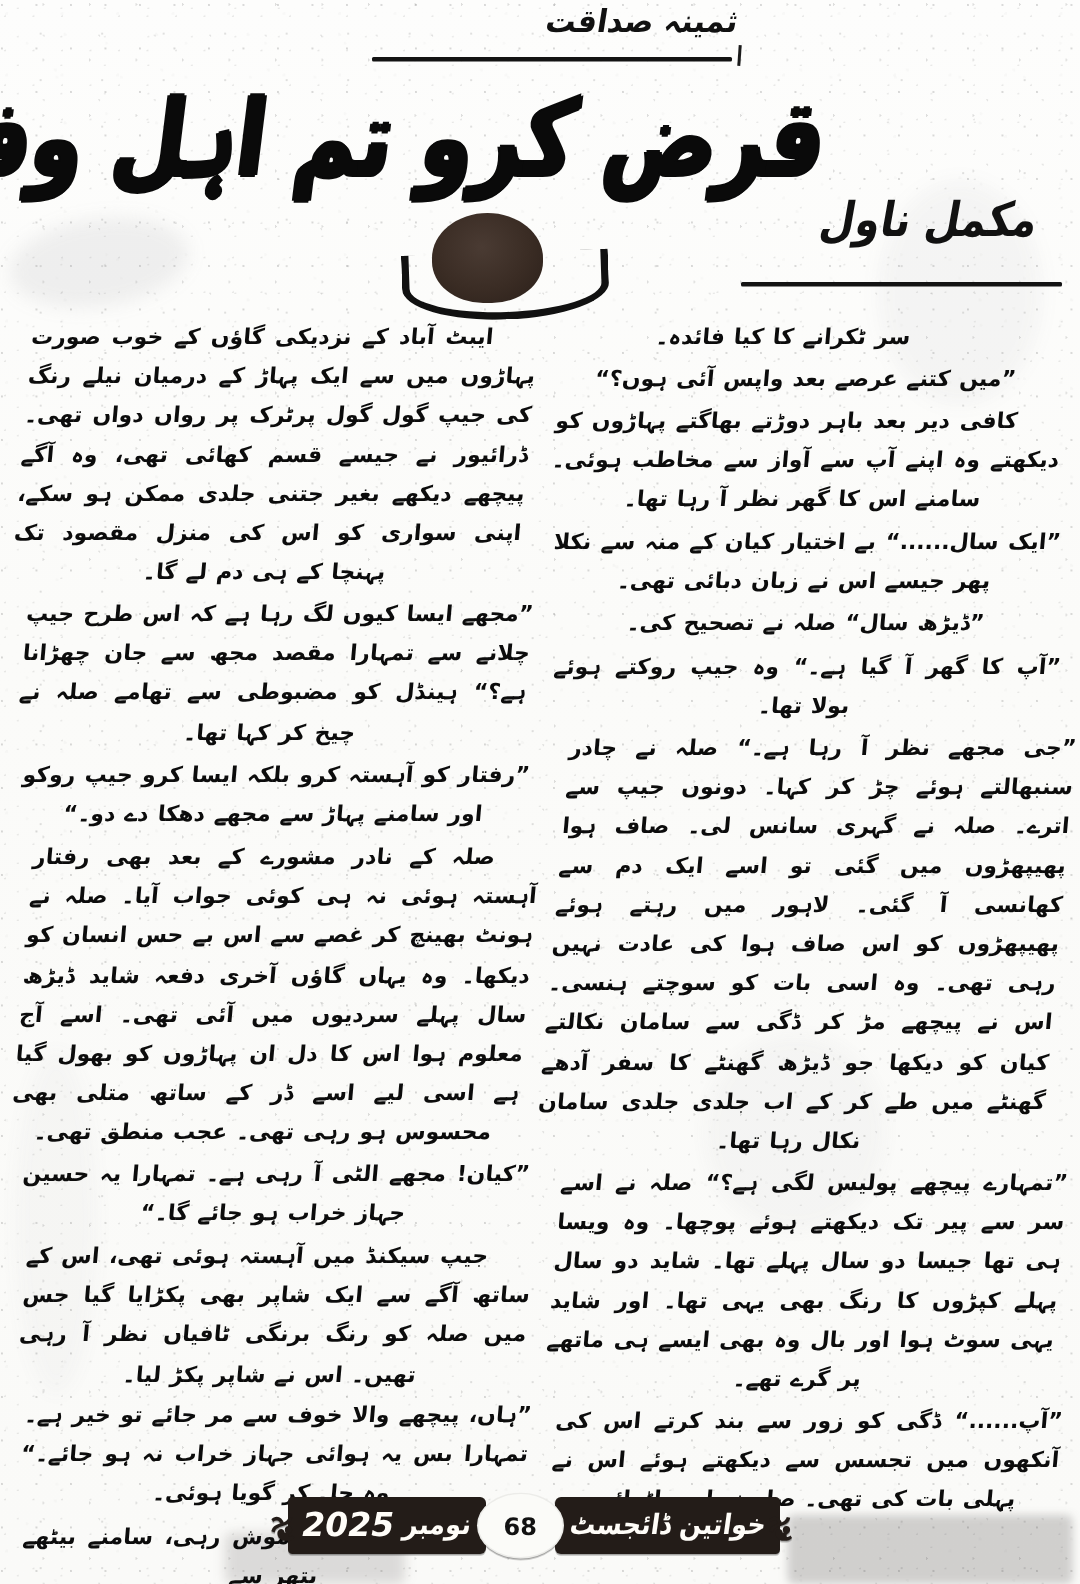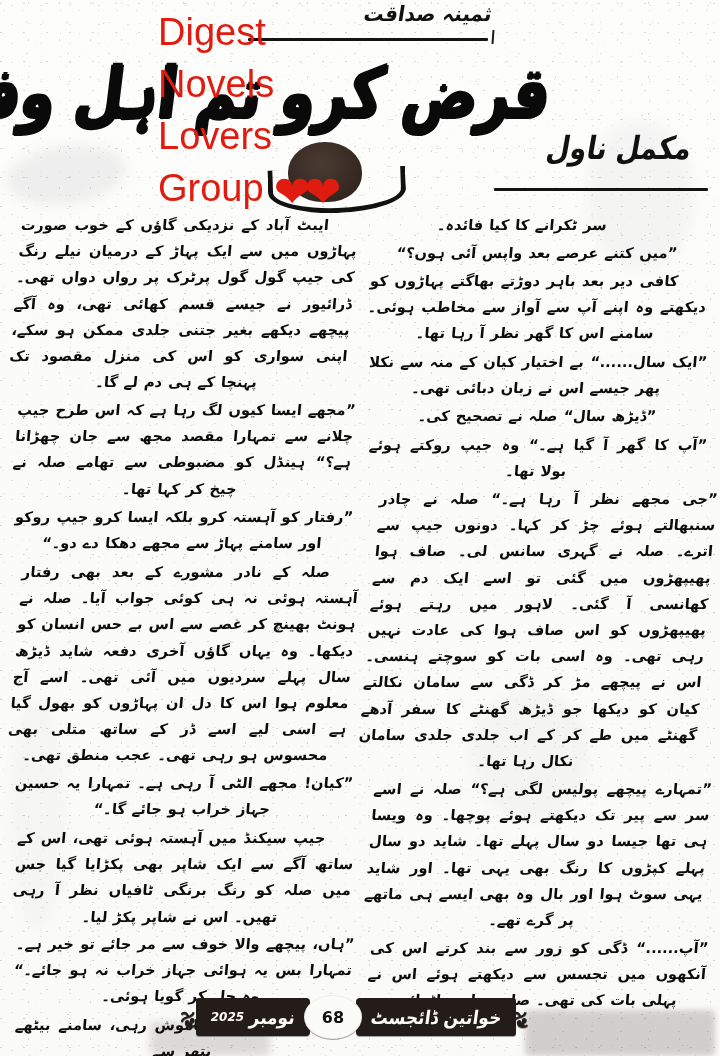--- a/index.html
+++ b/index.html
@@ -260,21 +260,21 @@
     transform: none;
   }
   .badge-right span { transform: skewX(-8deg) scaleY(1.1); display: inline-block; }
 
   .badge-left {
     flex: 1 1 auto;
     border-radius: 3px 4px 4px 3px;
     gap: 6px;
   }
   .badge-left .month { transform: skewX(-8deg) scaleY(1.1); display: inline-block; }
-  .badge-left .year  { font-family: "DejaVu Sans", sans-serif; font-weight: 700; font-style: italic; font-size: 12px; }
+  .badge-left .year  { font-family: "DejaVu Sans", sans-serif; font-weight: 700; font-style: italic; font-size: 22px; }
 
   .badge-oval {
     flex: 0 0 auto;
     width: 58px;
     background: #fbfbf8;
     border-radius: 50%;
     margin: -3px -6px;
     display: flex;
     align-items: center;
     justify-content: center;
@@ -323,26 +323,20 @@
     <div class="novel-title">قرض کرو تم اہل وفا ہو</div>
 
     <div class="title-blob"></div>
     <div class="title-swoosh"></div>
 
     <div class="complete-novel">مکمل ناول</div>
 
     <div class="rule-complete"></div>
   </div>
 
-  <div class="watermark" id="watermark" style="color: rgb(224, 27, 16);">
-    <span class="watermark-line">Digest</span>
-    <span class="watermark-line">Novels</span>
-    <span class="watermark-line">Lovers</span>
-    <span class="watermark-line"><span>Group</span><span class="watermark-hearts">❤❤</span></span>
-  </div>
 
   <div class="columns">
     <div class="col" id="col-left">
         <p class="indent">سر ٹکرانے کا کیا فائدہ۔</p>
         <p class="lead">”میں کتنے عرصے بعد واپس آئی ہوں؟“</p>
         <p class="indent">کافی دیر بعد باہر دوڑتے بھاگتے پہاڑوں کو دیکھتے وہ اپنے آپ سے آواز سے مخاطب ہوئی۔ سامنے اس کا گھر نظر آ رہا تھا۔</p>
         <p class="lead">”ایک سال......“ بے اختیار کیان کے منہ سے نکلا پھر جیسے اس نے زبان دبائی تھی۔</p>
         <p class="lead">”ڈیڑھ سال“ صلہ نے تصحیح کی۔</p>
         <p class="lead">”آپ کا گھر آ گیا ہے۔“ وہ جیپ روکتے ہوئے بولا تھا۔</p>
         <p class="lead">”جی مجھے نظر آ رہا ہے۔“ صلہ نے چادر سنبھالتے ہوئے چڑ کر کہا۔ دونوں جیپ سے اترے۔ صلہ نے گہری سانس لی۔ صاف ہوا پھیپھڑوں میں گئی تو اسے ایک دم سے کھانسی آ گئی۔ لاہور میں رہتے ہوئے پھیپھڑوں کو اس صاف ہوا کی عادت نہیں رہی تھی۔ وہ اسی بات کو سوچتے ہنسی۔ اس نے پیچھے مڑ کر ڈگی سے سامان نکالتے کیان کو دیکھا جو ڈیڑھ گھنٹے کا سفر آدھے گھنٹے میں طے کر کے اب جلدی جلدی سامان نکال رہا تھا۔</p>

